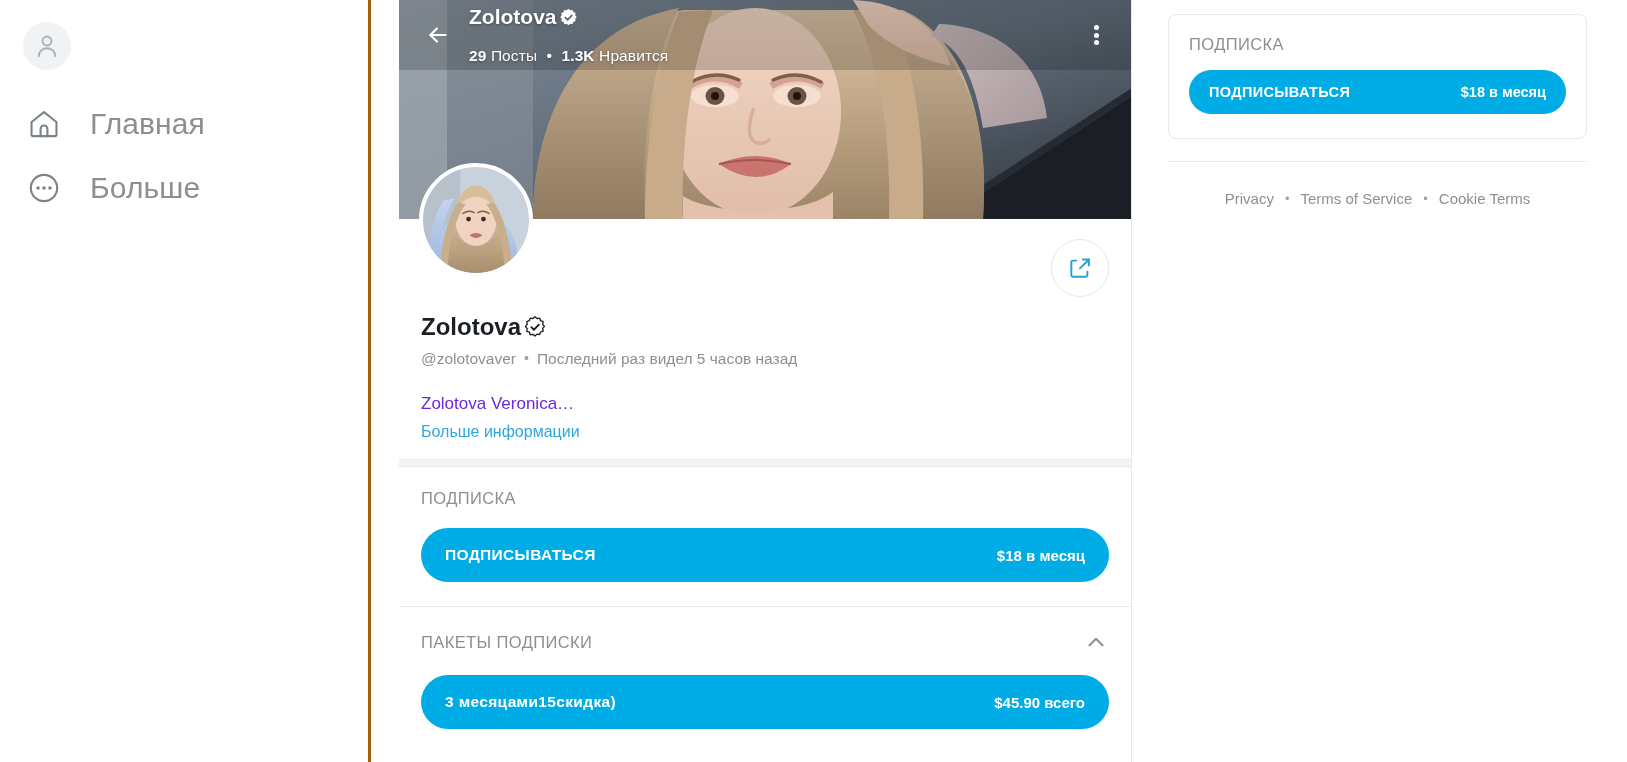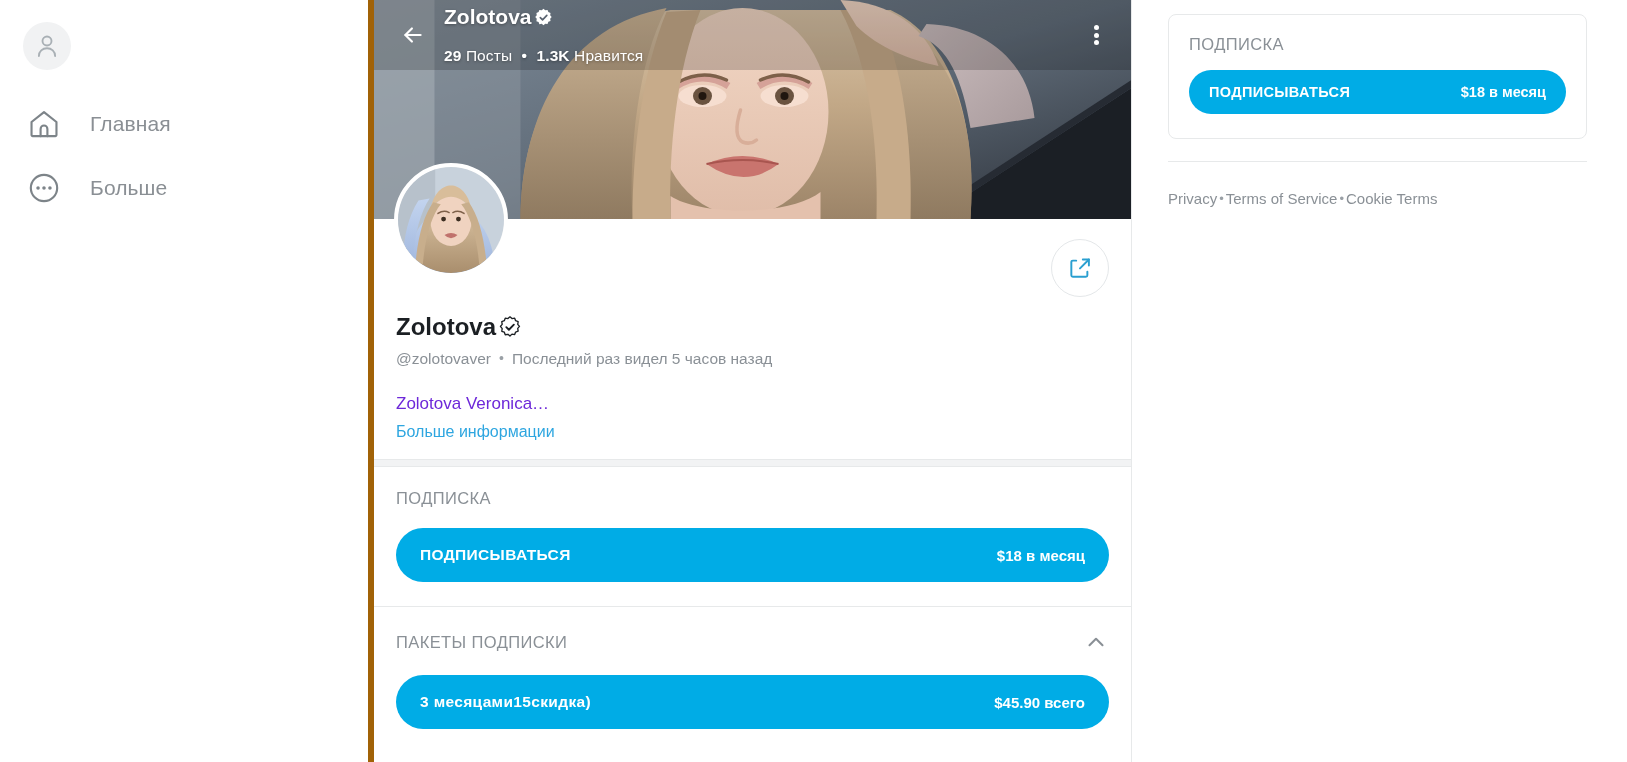--- a/index.html
+++ b/index.html
@@ -44,35 +44,36 @@
     height: 64px;
     cursor: pointer;
     padding-left: 2px;
   }
   .nav-icon {
     width: 40px; height: 40px;
     display:flex; align-items:center; justify-content:center;
     flex: 0 0 40px;
   }
   .nav-label {
-    font-size: 21px;
+    font-size: 30px;
     color: #8a8f94;
     letter-spacing: .1px;
   }
 
   
   .center {
     width: 764px;
     flex: 0 0 764px;
     height: 762px;
-    border-left: 6px solid #a16207;
+    border-left: 3px solid #a16207;
     border-right: 1px solid #e7e9ea;
     background: #ffffff;
     position: relative;
     overflow: hidden;
+    padding-left: 28px;
   }
 
   .cover {
     position: relative;
     width: 100%;
     height: 219px;
     overflow: hidden;
     background: #5a6370;
   }
   .cover-img { position:absolute; inset:0; display:block; width:100%; height:100%; }
@@ -216,22 +217,22 @@
     border-radius: 22px;
     background: #00ACE6;
     padding: 0 20px;
     cursor: pointer;
   }
   .card-pill .pill-label { font-size: 14.5px; }
   .card-pill .pill-price { font-size: 14.5px; }
 
   .right-sep { height:1px; background:#e7e9ea; margin: 22px 0 0 0; }
   .footer {
-    display:flex; align-items:center; 
-    gap: 2px;
+    display:flex; align-items:center; justify-content:center;
+    gap: 11px;
     padding-top: 28px;
   }
   .footer a {
     font-size: 15px; color: #8a9096; text-decoration: none; cursor:pointer;
   }
   .footer .fdot { font-size: 13px; color: #9aa0a6; }
 </style>
 </head>
 <body>
 

